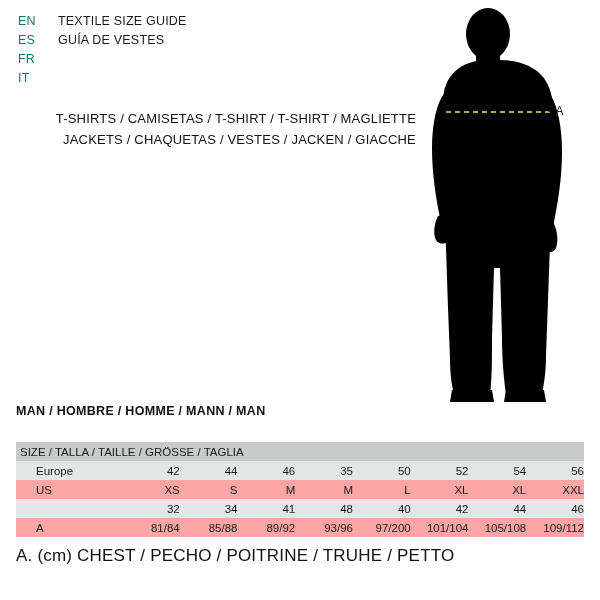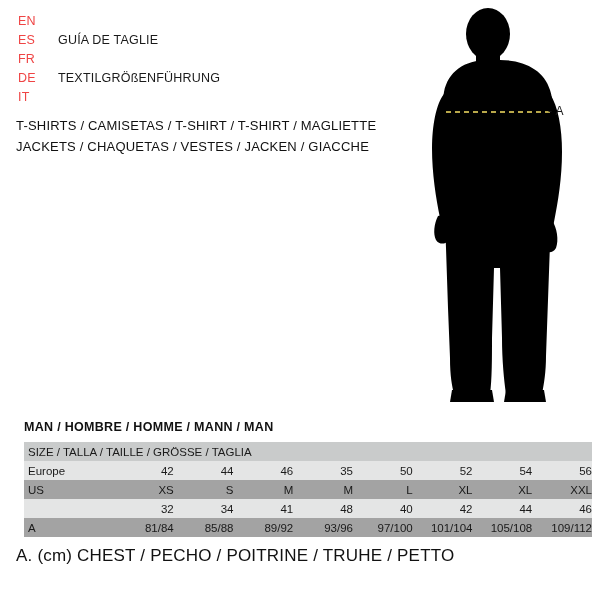--- a/index.html
+++ b/index.html
@@ -31,33 +31,34 @@
   .lang-row {
     display: flex;
     align-items: baseline;
     height: 19px;
     font-size: 12.5px;
     letter-spacing: 0.2px;
   }
   .lang-code {
     width: 40px;
     flex: 0 0 40px;
-    color: #ef4444;
+    color: #0f766e;
   }
   .lang-text {
     color: #1a1a1a;
     white-space: nowrap;
   }
 
   
   .types {
     position: absolute;
-    top: 118px;
+    top: 111px;
     left: 16px;
     width: 400px;
+    text-align: right;
   }
   .type-line {
     font-size: 13px;
     letter-spacing: 0.2px;
     height: 21px;
     white-space: nowrap;
     color: #111;
   }
 
   
@@ -73,56 +74,54 @@
     top: 104px;
     left: 548px;
     font-size: 12px;
     color: #1a1a1a;
     letter-spacing: .4px;
   }
 
   
   .man-header {
     position: absolute;
-    top: 420px;
+    top: 404px;
     left: 16px;
     font-size: 12.5px;
     font-weight: bold;
     letter-spacing: .3px;
     color: #111;
-    margin-left: 8px;
   }
 
   
   .table {
     position: absolute;
     top: 442px;
     left: 16px;
     width: 568px;
     font-size: 11.5px;
-    margin-left: 8px;
   }
   .trow {
     display: flex;
     align-items: center;
     height: 19px;
   }
   .trow.head {
     background: #c9cbcb;
     font-weight: normal;
   }
   .trow.shade {
     background: #e4e5e5;
   }
   .trow.plain {
-    background: #a3a3a3;
+    background: #fca5a5;
   }
   .cell-label {
     flex: 0 0 86px;
-    padding-left: 4px;
+    padding-left: 20px;
     white-space: nowrap;
   }
   .cell {
     flex: 1 1 0;
     text-align: right;
     white-space: nowrap;
   }
   .head .cell-label {
     flex: 0 0 auto;
     padding-left: 4px;
@@ -139,31 +138,28 @@
   }
 </style>
 </head>
 <body>
 
 <div class="page">
 
   <div class="lang-block">
     <div class="lang-row">
       <span class="lang-code">EN</span>
+      <span class="lang-text">TEXTILE SIZE GUIDE</span>
     </div>
     <div class="lang-row">
       <span class="lang-code">ES</span>
-      <span class="lang-text">GUÍA DE TAGLIE</span>
+      <span class="lang-text">GUÍA DE VESTES</span>
     </div>
     <div class="lang-row">
       <span class="lang-code">FR</span>
-    </div>
-    <div class="lang-row">
-      <span class="lang-code">DE</span>
-      <span class="lang-text">TEXTILGRÖßENFÜHRUNG</span>
     </div>
     <div class="lang-row">
       <span class="lang-code">IT</span>
     </div>
   </div>
 
   <div class="types">
     <div class="type-line">T-SHIRTS / CAMISETAS / T-SHIRT / T-SHIRT / MAGLIETTE</div>
     <div class="type-line">JACKETS / CHAQUETAS / VESTES / JACKEN / GIACCHE</div>
   </div>
@@ -272,21 +268,21 @@
       <div class="cell">44</div>
       <div class="cell">46</div>
     </div>
 
     <div class="trow plain">
       <div class="cell-label">A</div>
       <div class="cell">81/84</div>
       <div class="cell">85/88</div>
       <div class="cell">89/92</div>
       <div class="cell">93/96</div>
-      <div class="cell">97/100</div>
+      <div class="cell">97/200</div>
       <div class="cell">101/104</div>
       <div class="cell">105/108</div>
       <div class="cell">109/112</div>
     </div>
 
   </div>
 
   <div class="footnote">A. (cm) CHEST / PECHO / POITRINE / TRUHE / PETTO</div>
 
 </div>

